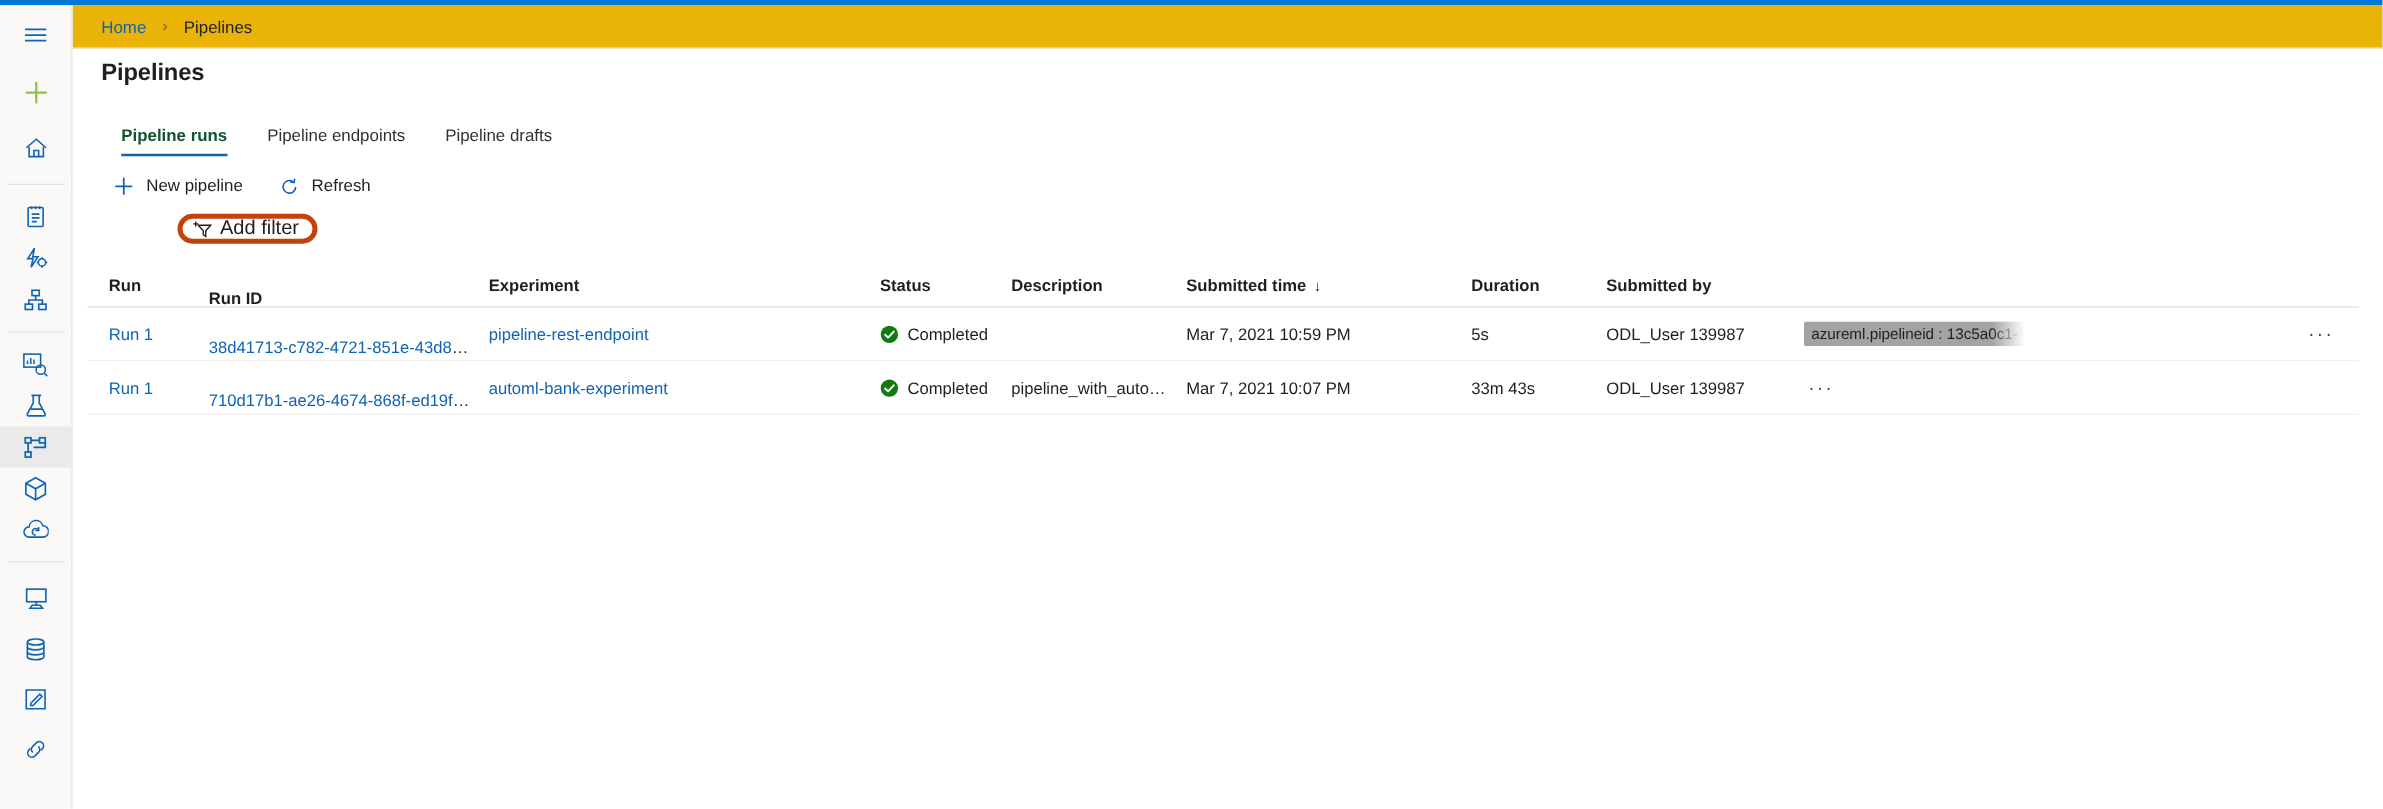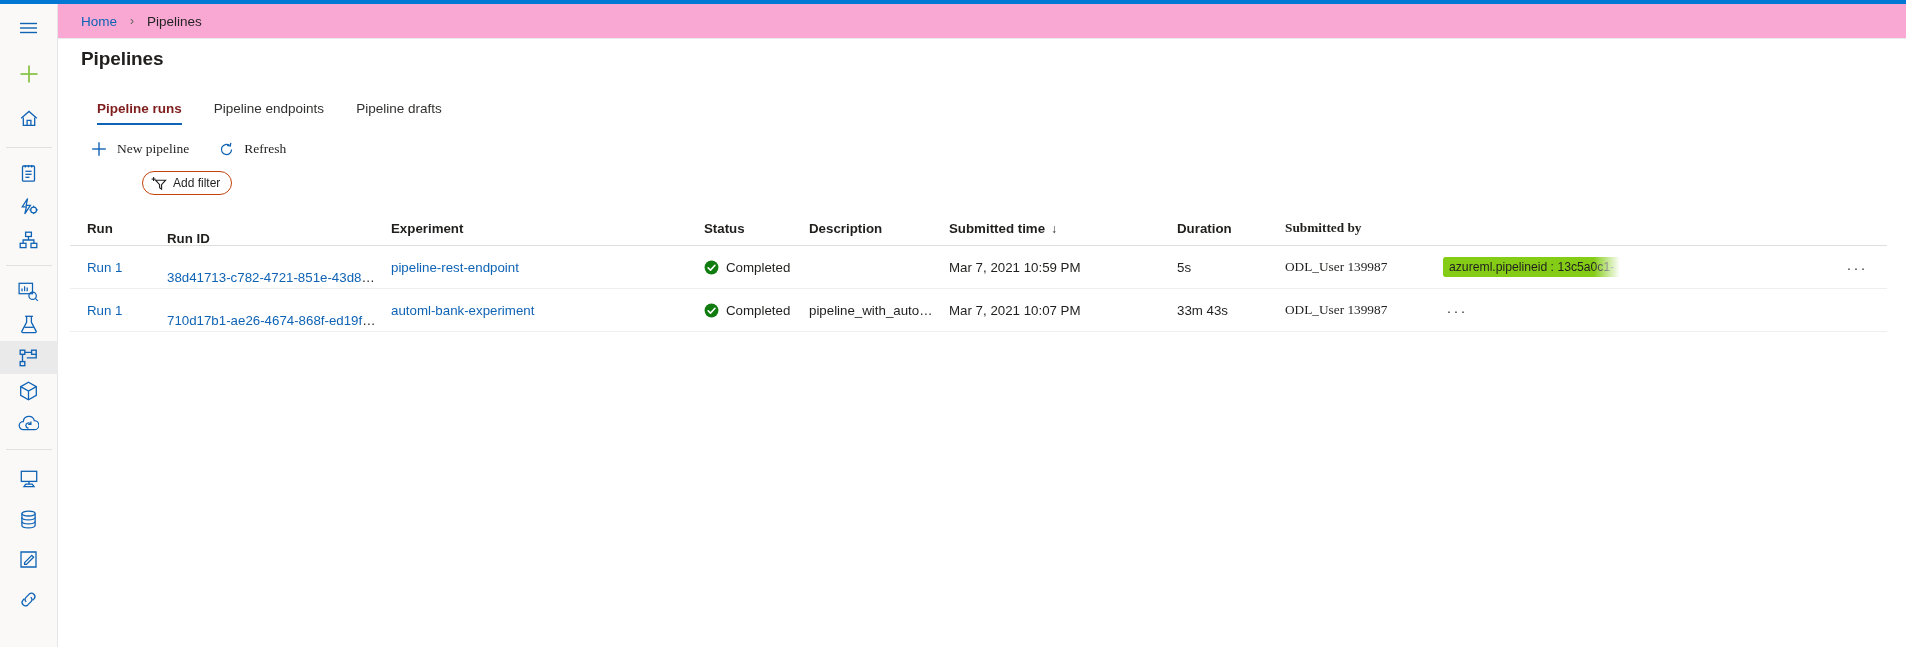--- a/index.html
+++ b/index.html
@@ -56,21 +56,21 @@
   
   #breadcrumb {
     position: absolute;
     top: 4px; left: 58px;
     width: 1848px;
     height: 35px;
     border-bottom: 1px solid #edebe9;
     display: flex;
     align-items: center;
     padding-left: 23px;
-    background: #f9a8d4;
+    background: #eab308;
     z-index: 3;
   }
   .crumb-link {
     font-size: 13.5px;
     color: #0f63b5;
     cursor: pointer;
   }
   .crumb-sep {
     font-size: 12px;
     color: #605e5c;
@@ -110,21 +110,21 @@
   .tab {
     font-size: 13.5px;
     color: #323130;
     padding: 0 16px 9px 16px;
     position: relative;
     cursor: pointer;
     white-space: nowrap;
   }
   .tab.active {
     font-weight: bold;
-    color: #7f1d1d;
+    color: #14532d;
   }
   .tab.active::after {
     content: "";
     position: absolute;
     left: 16px; right: 16px;
     bottom: 0;
     height: 2px;
     background: #0f63b5;
   }
 
@@ -138,21 +138,20 @@
   }
   .cmd {
     display: flex;
     align-items: center;
     height: 30px;
     padding: 0 11px 0 8px;
     cursor: pointer;
     font-size: 13.5px;
     color: #201f1e;
     border-radius: 2px;
-    font-family: Liberation Serif, serif;
   }
   .cmd .cmd-icon {
     display: flex;
     align-items: center;
     justify-content: center;
     width: 20px;
     height: 20px;
     margin-right: 8px;
     color: #0f63b5;
   }
@@ -161,25 +160,25 @@
   
   #filterbar {
     position: absolute;
     top: 132px; left: 84px;
   }
   #add-filter {
     display: inline-flex;
     align-items: center;
     height: 24px;
     padding: 0 11px 0 8px;
-    border: 1px solid #c2410c;
+    border: 4px solid #c2410c;
     border-radius: 13px;
     background: #fff;
     cursor: pointer;
-    font-size: 12px;
+    font-size: 16px;
     color: #201f1e;
   }
   #add-filter .filter-icon {
     margin-right: 5px;
     display: flex;
     align-items: center;
     color: #201f1e;
   }
 
   
@@ -208,21 +207,21 @@
     white-space: nowrap;
     text-overflow: ellipsis;
   }
   .c-run        { width: 97px;  padding-left: 17px; }
   .c-runid      { width: 224px; margin-top: 20px; }
   .c-experiment { width: 313px; }
   .c-status     { width: 105px; }
   .c-description{ width: 140px; }
   .c-submitted  { width: 228px; }
   .c-duration   { width: 108px; }
-  .c-submittedby{ width: 158px; font-family: Liberation Serif, serif; }
+  .c-submittedby{ width: 158px; }
   .c-tags       { width: 400px; }
   .c-more       { width: 40px; padding-right: 0; }
 
   .link {
     color: #0f63b5;
     cursor: pointer;
   }
 
   .status-cell {
     display: flex;
@@ -232,21 +231,21 @@
     width: 15px; height: 15px;
     margin-right: 7px;
     flex: 0 0 auto;
   }
 
   .tag-chip {
     display: inline-block;
     max-width: 178px;
     overflow: hidden;
     white-space: nowrap;
-    background: #84cc16;
+    background: #a3a3a3;
     color: #201f1e;
     font-size: 12.2px;
     padding: 3px 6px;
     line-height: 14px;
     border-radius: 2px;
     vertical-align: middle;
     -webkit-mask-image: linear-gradient(to right, #000 85%, transparent 100%);
             mask-image: linear-gradient(to right, #000 85%, transparent 100%);
   }
 

